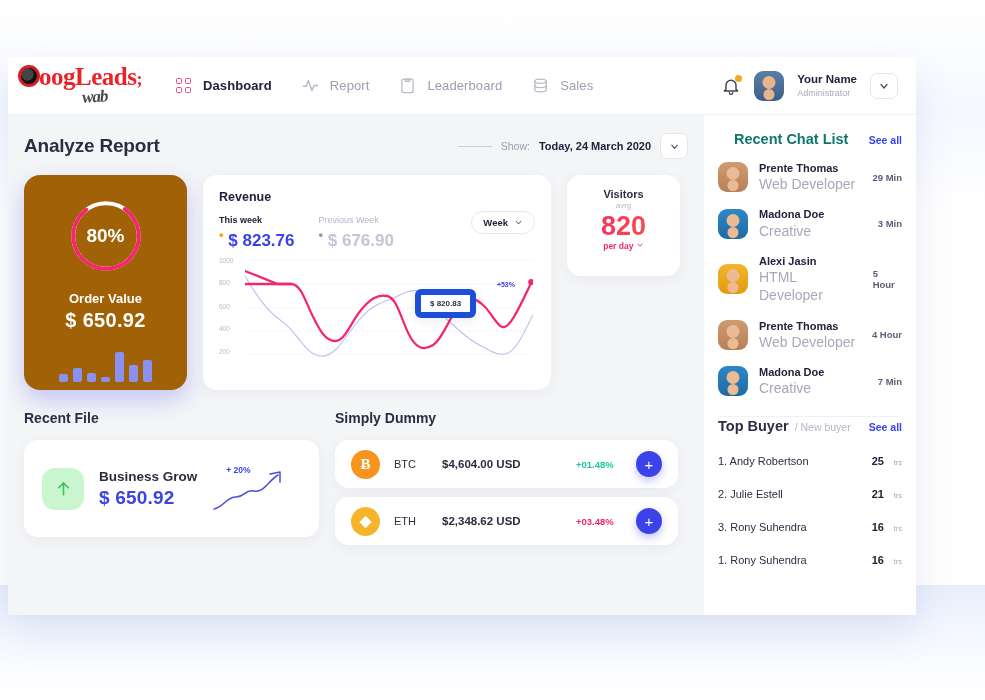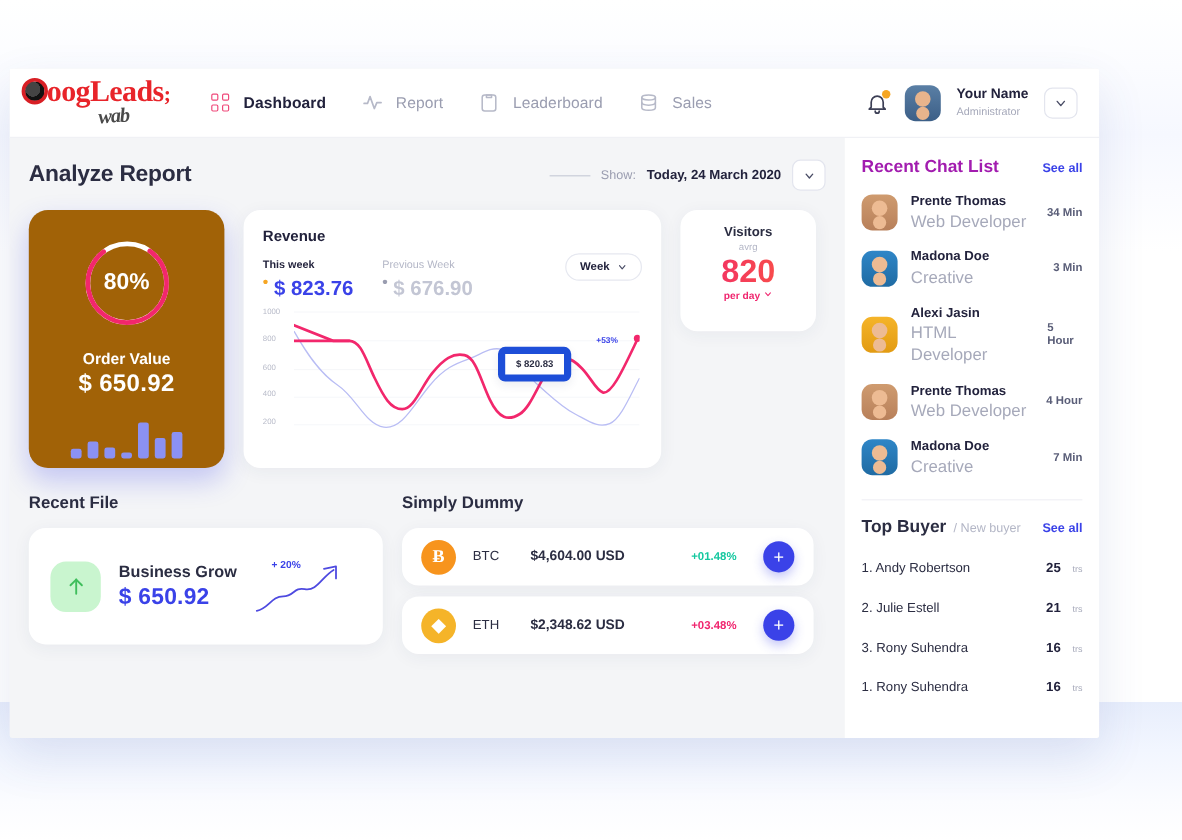--- a/index.html
+++ b/index.html
@@ -178,33 +178,33 @@
   .coin-sym { font-size: 11px; font-weight: normal; color: #2b2d42; width: 34px; }
   .coin-price { font-size: 11.5px; font-weight: bold; color: #2b2d42; width: 120px; }
   .coin-chg { font-size: 9.5px; font-weight: bold; flex: 1; }
   .plus-btn {
     width: 26px; height: 26px; border-radius: 50%; background: #3a42e8; color: #fff;
     display: flex; align-items: center; justify-content: center; font-size: 15px; cursor: pointer;
     box-shadow: 0 4px 9px rgba(58,66,232,.3); flex: 0 0 26px;
   }
   
   .rail-head { display: flex; align-items: baseline; justify-content: space-between; }
-  .rail-title { font-size: 14.5px; font-weight: bold; color: #a21caf; }
+  .rail-title { font-size: 14.5px; font-weight: bold; color: #0f766e; margin-left: 16px; }
   .see-all { font-size: 10.5px; font-weight: bold; color: #3a42e8; cursor: pointer; }
   .chat-row { display: flex; align-items: center; gap: 11px; margin-top: 14px; }
   .chat-av { width: 30px; height: 30px; border-radius: 9px; flex: 0 0 30px; position: relative; overflow: hidden; }
   .chat-av::after {
     content: ""; position: absolute; left: 50%; top: 5px; width: 13px; height: 13px;
     transform: translateX(-50%); border-radius: 50%; background: #edbb93; box-shadow: 0 12px 0 -1px #edbb93;
   }
   .chat-name { font-size: 11px; font-weight: bold; color: #22223c; line-height: 1.3; }
   .chat-role { font-size: 14px; color: #a6a9ba; line-height: 1.3; }
   .chat-time { font-size: 9.5px; font-weight: bold; color: #5a5e78; margin-left: auto; }
   .rail-divider { height: 1px; background: #f0f1f5; margin: 18px 0 0 0; }
-  .tb-head { display: flex; align-items: baseline; gap: 6px; margin-top: 14px; }
+  .tb-head { display: flex; align-items: baseline; gap: 6px; margin-top: 1px; }
   .tb-title { font-size: 14.5px; font-weight: bold; color: #2b2d42; }
   .tb-sub { font-size: 10.5px; color: #b3b6c6; }
   .tb-row { display: flex; align-items: baseline; margin-top: 21px; }
   .tb-name { font-size: 11px; color: #2b2d42; }
   .tb-count { font-size: 11px; font-weight: bold; color: #22223c; margin-left: auto; }
   .tb-unit { font-size: 7.5px; color: #a6a9ba; width: 18px; text-align: right; }
 </style>
 </head>
 <body>
 
@@ -436,21 +436,21 @@
         <span class="rail-title">Recent Chat List</span>
         <span class="see-all">See all</span>
       </div>
 
       <div class="chat-row">
         <div class="chat-av avatar a1"></div>
         <div>
           <div class="chat-name">Prente Thomas</div>
           <div class="chat-role">Web Developer</div>
         </div>
-        <div class="chat-time">34 Min</div>
+        <div class="chat-time">29 Min</div>
       </div>
 
       <div class="chat-row">
         <div class="chat-av avatar a2"></div>
         <div>
           <div class="chat-name">Madona Doe</div>
           <div class="chat-role">Creative</div>
         </div>
         <div class="chat-time">3 Min</div>
       </div>

